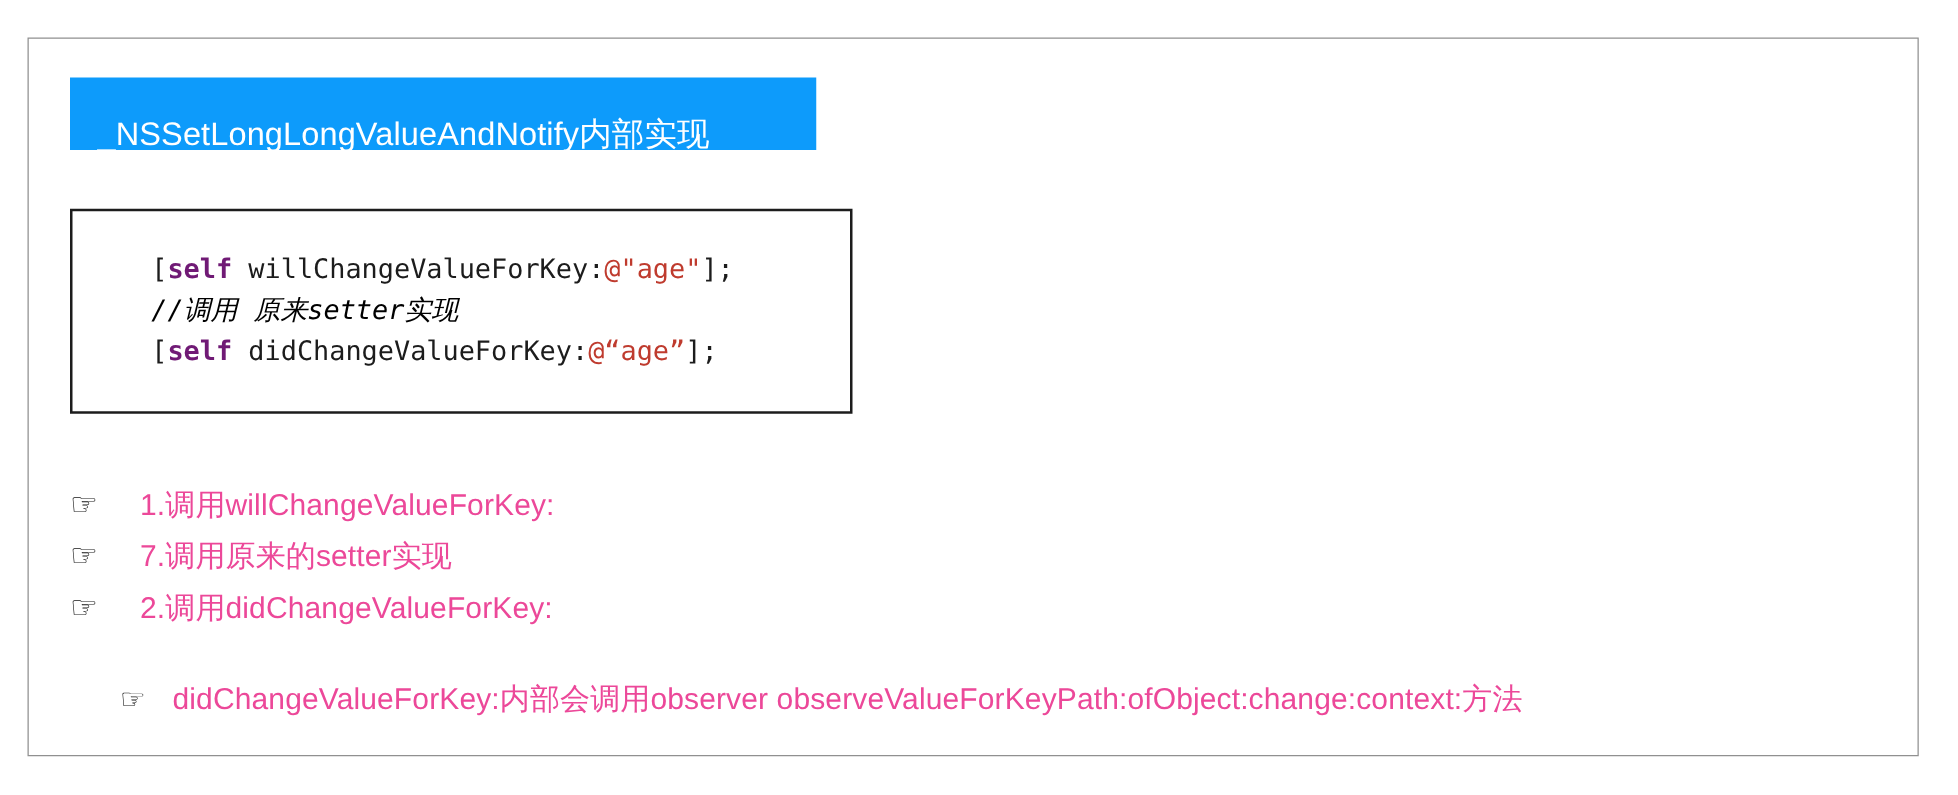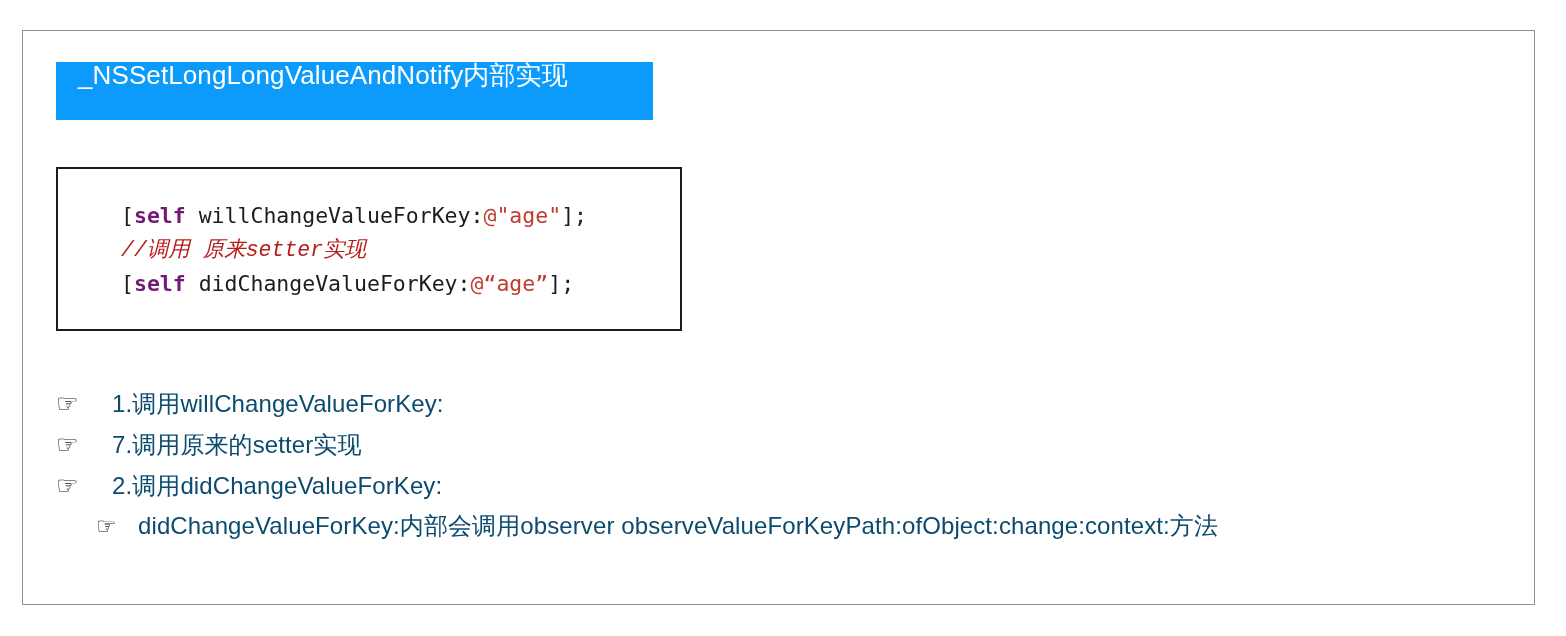--- a/index.html
+++ b/index.html
@@ -27,21 +27,21 @@
 
   
   .title-banner {
     position: absolute;
     left: 33px;
     top: 31px;
     width: 597px;
     height: 58px;
     background: #0d9bfb;
     display: flex;
-    align-items: flex-start;
+    align-items: flex-end;
     box-sizing: border-box;
   }
   .title-banner-text {
     color: #ffffff;
     font-size: 26px;
     font-weight: 400;
     line-height: 1;
     padding-left: 22px;
     letter-spacing: 0.1px;
     white-space: nowrap;
@@ -66,21 +66,21 @@
     font-size: 21.5px;
     line-height: 33px;
     white-space: pre;
   }
   .code-line {
     white-space: pre;
   }
   .tok-plain   { color: #1c1c1c; }
   .tok-keyword { color: #701a75; font-weight: bold; }
   .tok-string  { color: #bf3b2e; }
-  .tok-comment { color: #b91c1c; font-style: italic; font-family: Liberation Mono, monospace; }
+  .tok-comment { color: #000000; font-style: italic; }
 
   
   .points {
     position: absolute;
     left: 33px;
     top: 360px;
     width: 1460px;
   }
   .point-row {
     display: flex;
@@ -102,26 +102,27 @@
     display: block;
   }
   .point-row.sub .hand-icon {
     width: 42px;
     flex: 0 0 42px;
     font-size: 23px;
   }
   .point-text {
     font-family: "Liberation Sans", sans-serif;
     font-size: 24px;
-    color: #0c4a6e;
+    color: #ec4899;
     line-height: 1;
     letter-spacing: 0.1px;
   }
   .point-row.sub .point-text {
     font-size: 24px;
+    margin-top: 34px;
   }
 </style>
 </head>
 <body>
 
 <div class="slide">
 
   <div class="title-banner">
     <span class="title-banner-text">_NSSetLongLongValueAndNotify内部实现</span>
   </div>

